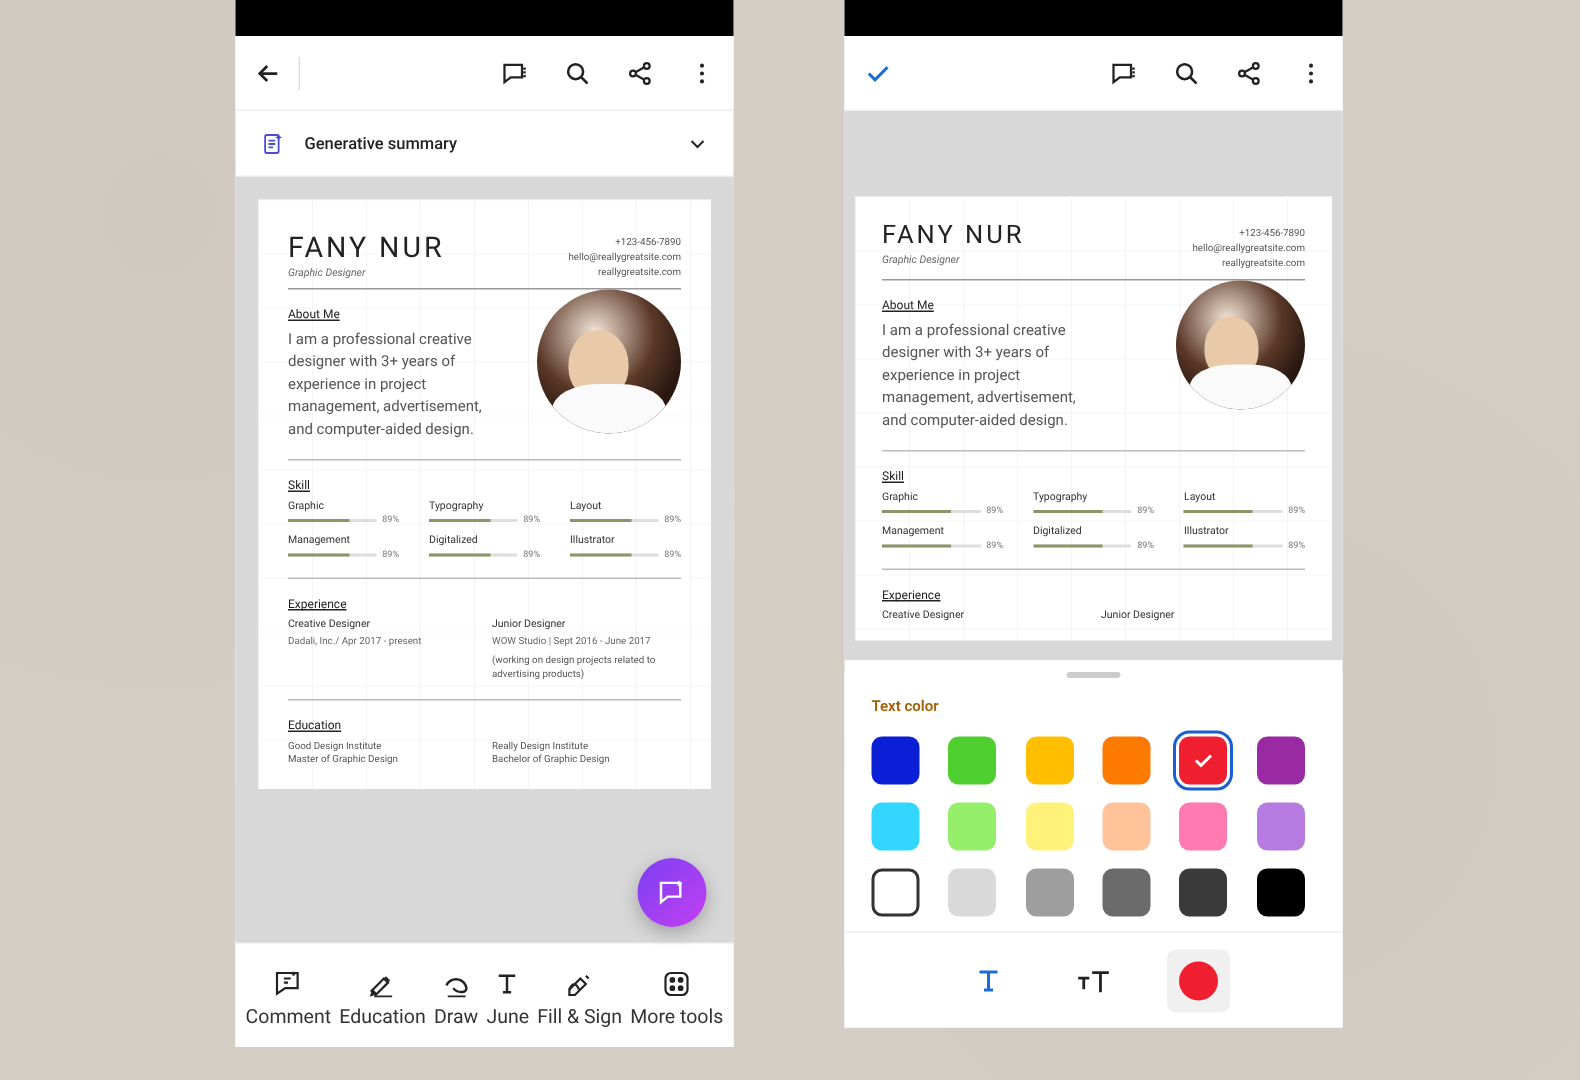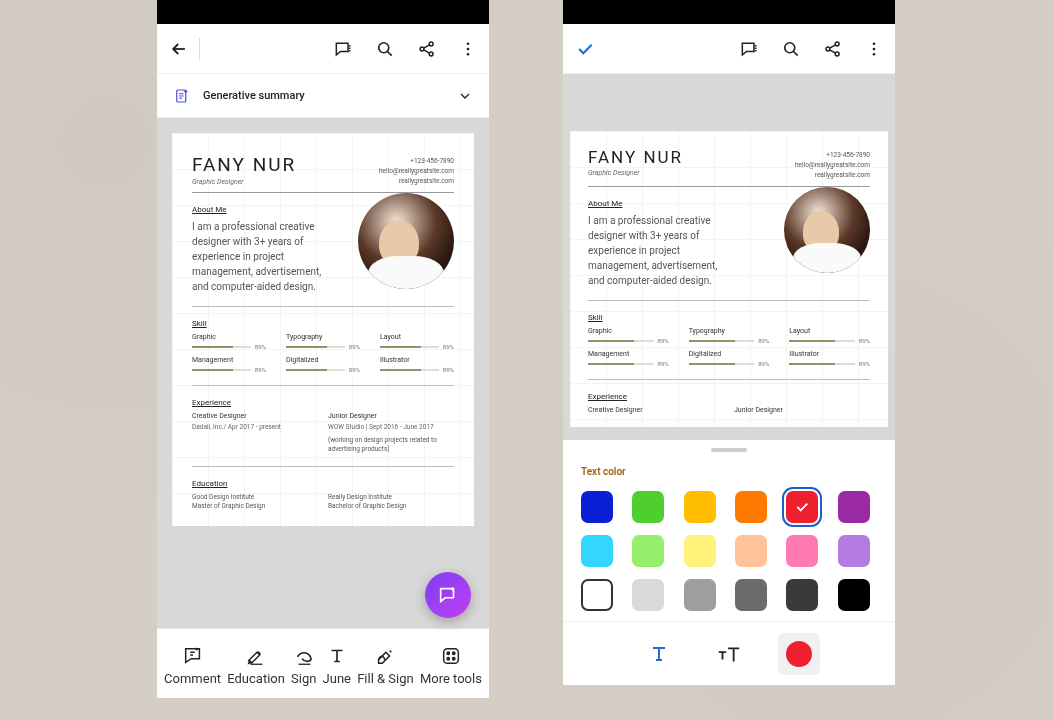--- a/index.html
+++ b/index.html
@@ -343,21 +343,21 @@
         </span>
       <span>Education</span>
     </div>
     <div class="tool">
       <span class="icon">
           <svg width="22" height="22" viewBox="0 0 24 24" fill="none" stroke="#222" stroke-width="1.8">
             <path d="M5 13c3-6 11-6 14 0s-6 6-9 2"></path>
             <path d="M6 21h13" stroke-width="1.4"></path>
           </svg>
         </span>
-      <span>Sign</span>
+      <span>Draw</span>
     </div>
     <div class="tool">
       <span class="icon">
           <svg width="22" height="22" viewBox="0 0 24 24" fill="none" stroke="#222" stroke-width="1.8">
             <path d="M6 6h12M12 6v12M9 18h6"></path>
           </svg>
         </span>
       <span>June</span>
     </div>
     <div class="tool">

